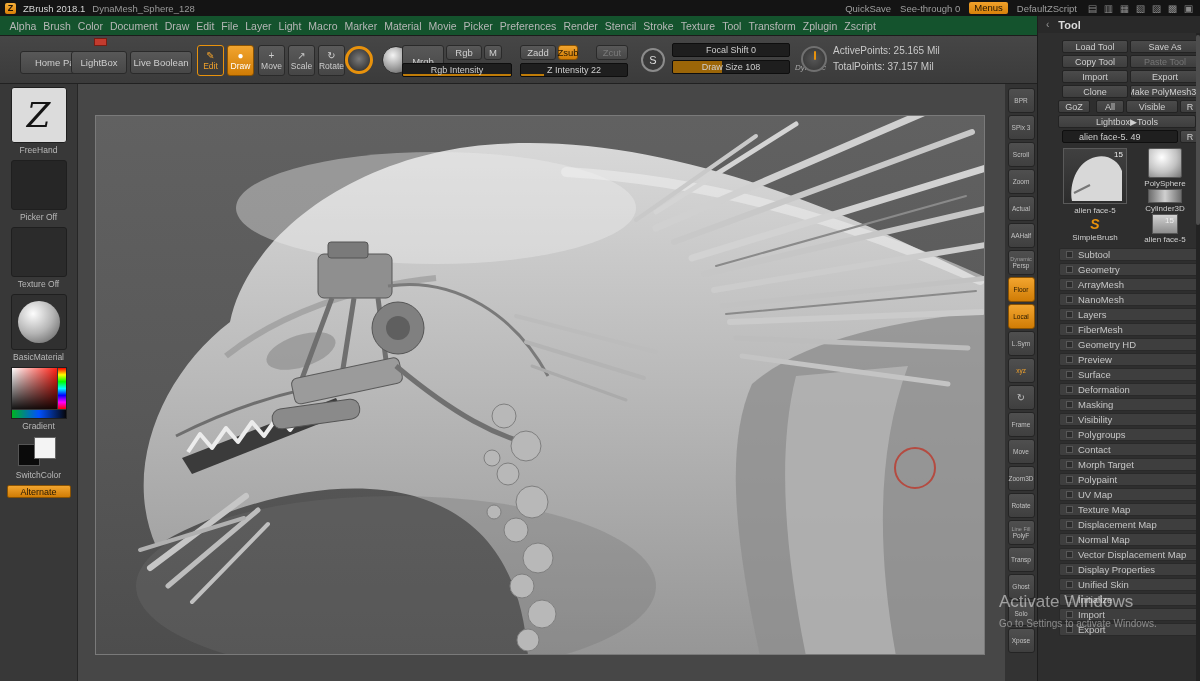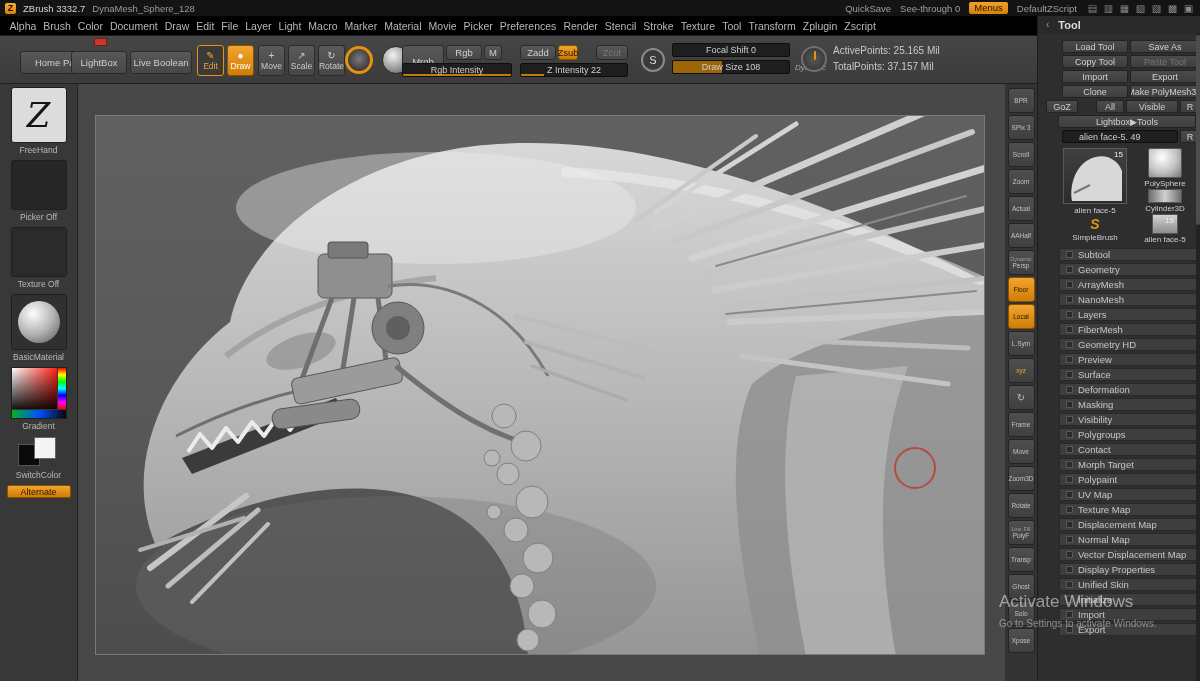--- a/index.html
+++ b/index.html
@@ -11,21 +11,21 @@
   .tb-logo{width:11px;height:11px;background:linear-gradient(#f7b13c,#d97f06);border-radius:2px;color:#1d1205;font-size:9px;font-weight:bold;display:flex;align-items:center;justify-content:center;flex:0 0 auto;}
   .tb-title{color:#d6d6d6;white-space:nowrap;}
   .tb-doc{color:#9a9a9a;white-space:nowrap;}
   .tb-stats{color:#787878;white-space:nowrap;overflow:hidden;}
   .tb-right{margin-left:auto;display:flex;align-items:center;gap:9px;white-space:nowrap;}
   .tb-menus{background:linear-gradient(#f0a12b,#d8820a);color:#221502;padding:0 5px;border-radius:2px;height:12px;line-height:12px;}
   .tb-icons{display:flex;gap:3px;color:#8a8a8a;font-size:10px;}
   .tb-icons span{width:13px;text-align:center;}
 
   
-  .menubar{position:absolute;left:0;top:16px;width:1037px;height:20px;background:#000000;border-bottom:1px solid #1c1c1c;display:flex;align-items:center;padding:0 6px;font-size:10.5px;color:#b7b7b7;z-index:30;}
+  .menubar{position:absolute;left:0;top:16px;width:1037px;height:20px;background:#14532d;border-bottom:1px solid #1c1c1c;display:flex;align-items:center;padding:0 6px;font-size:10.5px;color:#b7b7b7;z-index:30;}
   .menubar span{padding:2px 3.5px;cursor:default;}
 
   
   .shelf{position:absolute;left:0;top:36px;width:1037px;height:48px;background:linear-gradient(#464646,#3b3b3b);border-bottom:1px solid #212121;z-index:30;}
   .sbtn{position:absolute;background:linear-gradient(#585858,#474747);border:1px solid #2a2a2a;border-radius:3px;color:#cfcfcf;font-size:9.5px;display:flex;align-items:center;justify-content:center;}
   .home{left:20px;top:15px;width:80px;height:23px;}
   .lightboxB{left:71px;top:15px;width:56px;height:23px;}
   .liveb{left:130px;top:15px;width:62px;height:23px;}
   .red-chip{position:absolute;left:94px;top:2px;width:13px;height:8px;background:#c23b2e;border:1px solid #761d13;}
   .tgl{position:absolute;top:9px;width:27px;height:31px;border-radius:3px;display:flex;flex-direction:column;align-items:center;justify-content:center;font-size:8.5px;gap:0;}
@@ -93,21 +93,21 @@
 
   
   .panel{position:absolute;left:1037px;top:16px;width:163px;height:665px;background:#2e2e2e;border-left:1px solid #1d1d1d;z-index:35;}
   .panel-head{position:absolute;left:0;top:0;width:100%;height:17px;display:flex;align-items:center;font-size:11px;color:#dadada;font-weight:bold;padding-left:8px;gap:9px;background:#292929;}
   .collapse{color:#9a9a9a;font-weight:normal;font-size:10px;}
   .pbtn{position:absolute;height:13px;background:linear-gradient(#4b4b4b,#3e3e3e);border:1px solid #232323;border-radius:2px;font-size:9px;color:#cfcfcf;display:flex;align-items:center;justify-content:center;white-space:nowrap;overflow:hidden;}
   .pbtn.dis{color:#767676;}
   .pslider{background:#1f1f1f;border:1px solid #0f0f0f;justify-content:flex-start;padding-left:16px;}
   .r1{top:24px;} .r2{top:39px;} .r3{top:54px;} .r4{top:69px;} .r5{top:84px;} .r6{top:99px;} .r7{top:114px;}
   .cA{left:24px;width:66px;} .cB{left:92px;width:70px;}
-  .goz{left:8px;width:32px;} .all{left:58px;width:28px;} .vis{left:88px;width:52px;} .rsm{left:142px;width:20px;}
+  .goz{left:20px;width:32px;} .all{left:58px;width:28px;} .vis{left:88px;width:52px;} .rsm{left:142px;width:20px;}
   .lbx{left:20px;width:138px;}
   .atool{left:24px;width:116px;} 
   .thumbs{position:absolute;left:24px;top:132px;width:140px;display:flex;gap:5px;}
   .tcolL{width:66px;display:flex;flex-direction:column;align-items:center;gap:2px;}
   .tcolR{width:64px;display:flex;flex-direction:column;align-items:center;gap:1px;}
   .bigthumb{width:64px;height:56px;background:linear-gradient(#404040,#2c2c2c);border:1px solid #5a5a5a;position:relative;}
   .badge{position:absolute;top:1px;right:3px;font-size:8px;color:#ededed;z-index:3;}
   .tlabel{font-size:8px;color:#cfcfcf;white-space:nowrap;}
   .sbrushIco{color:#e8920c;font-weight:bold;font-style:italic;font-size:14px;line-height:14px;}
   .sphthumb{width:34px;height:30px;background:radial-gradient(circle at 40% 30%,#ffffff,#c2c2c2 55%,#767676);border:1px solid #565656;border-radius:2px;}
@@ -122,21 +122,21 @@
   
   .watermark{position:absolute;left:999px;top:592px;z-index:60;pointer-events:none;}
   .wm1{font-size:17px;color:rgba(242,242,242,.55);}
   .wm2{font-size:10px;margin-top:6px;color:rgba(242,242,242,.45);}
 </style>
 </head>
 <body>
 
 <div class="titlebar">
   <span class="tb-logo">Z</span>
-  <span class="tb-title">ZBrush 3332.7</span>
+  <span class="tb-title">ZBrush 2018.1</span>
   <span class="tb-doc">DynaMesh_Sphere_128</span>
   <div class="tb-right">
     <span>QuickSave</span>
     <span>See-through 0</span>
     <span class="tb-menus">Menus</span>
     <span>DefaultZScript</span>
     <span class="tb-icons">
       <span>▤</span>
       <span>▥</span>
       <span>▦</span>

